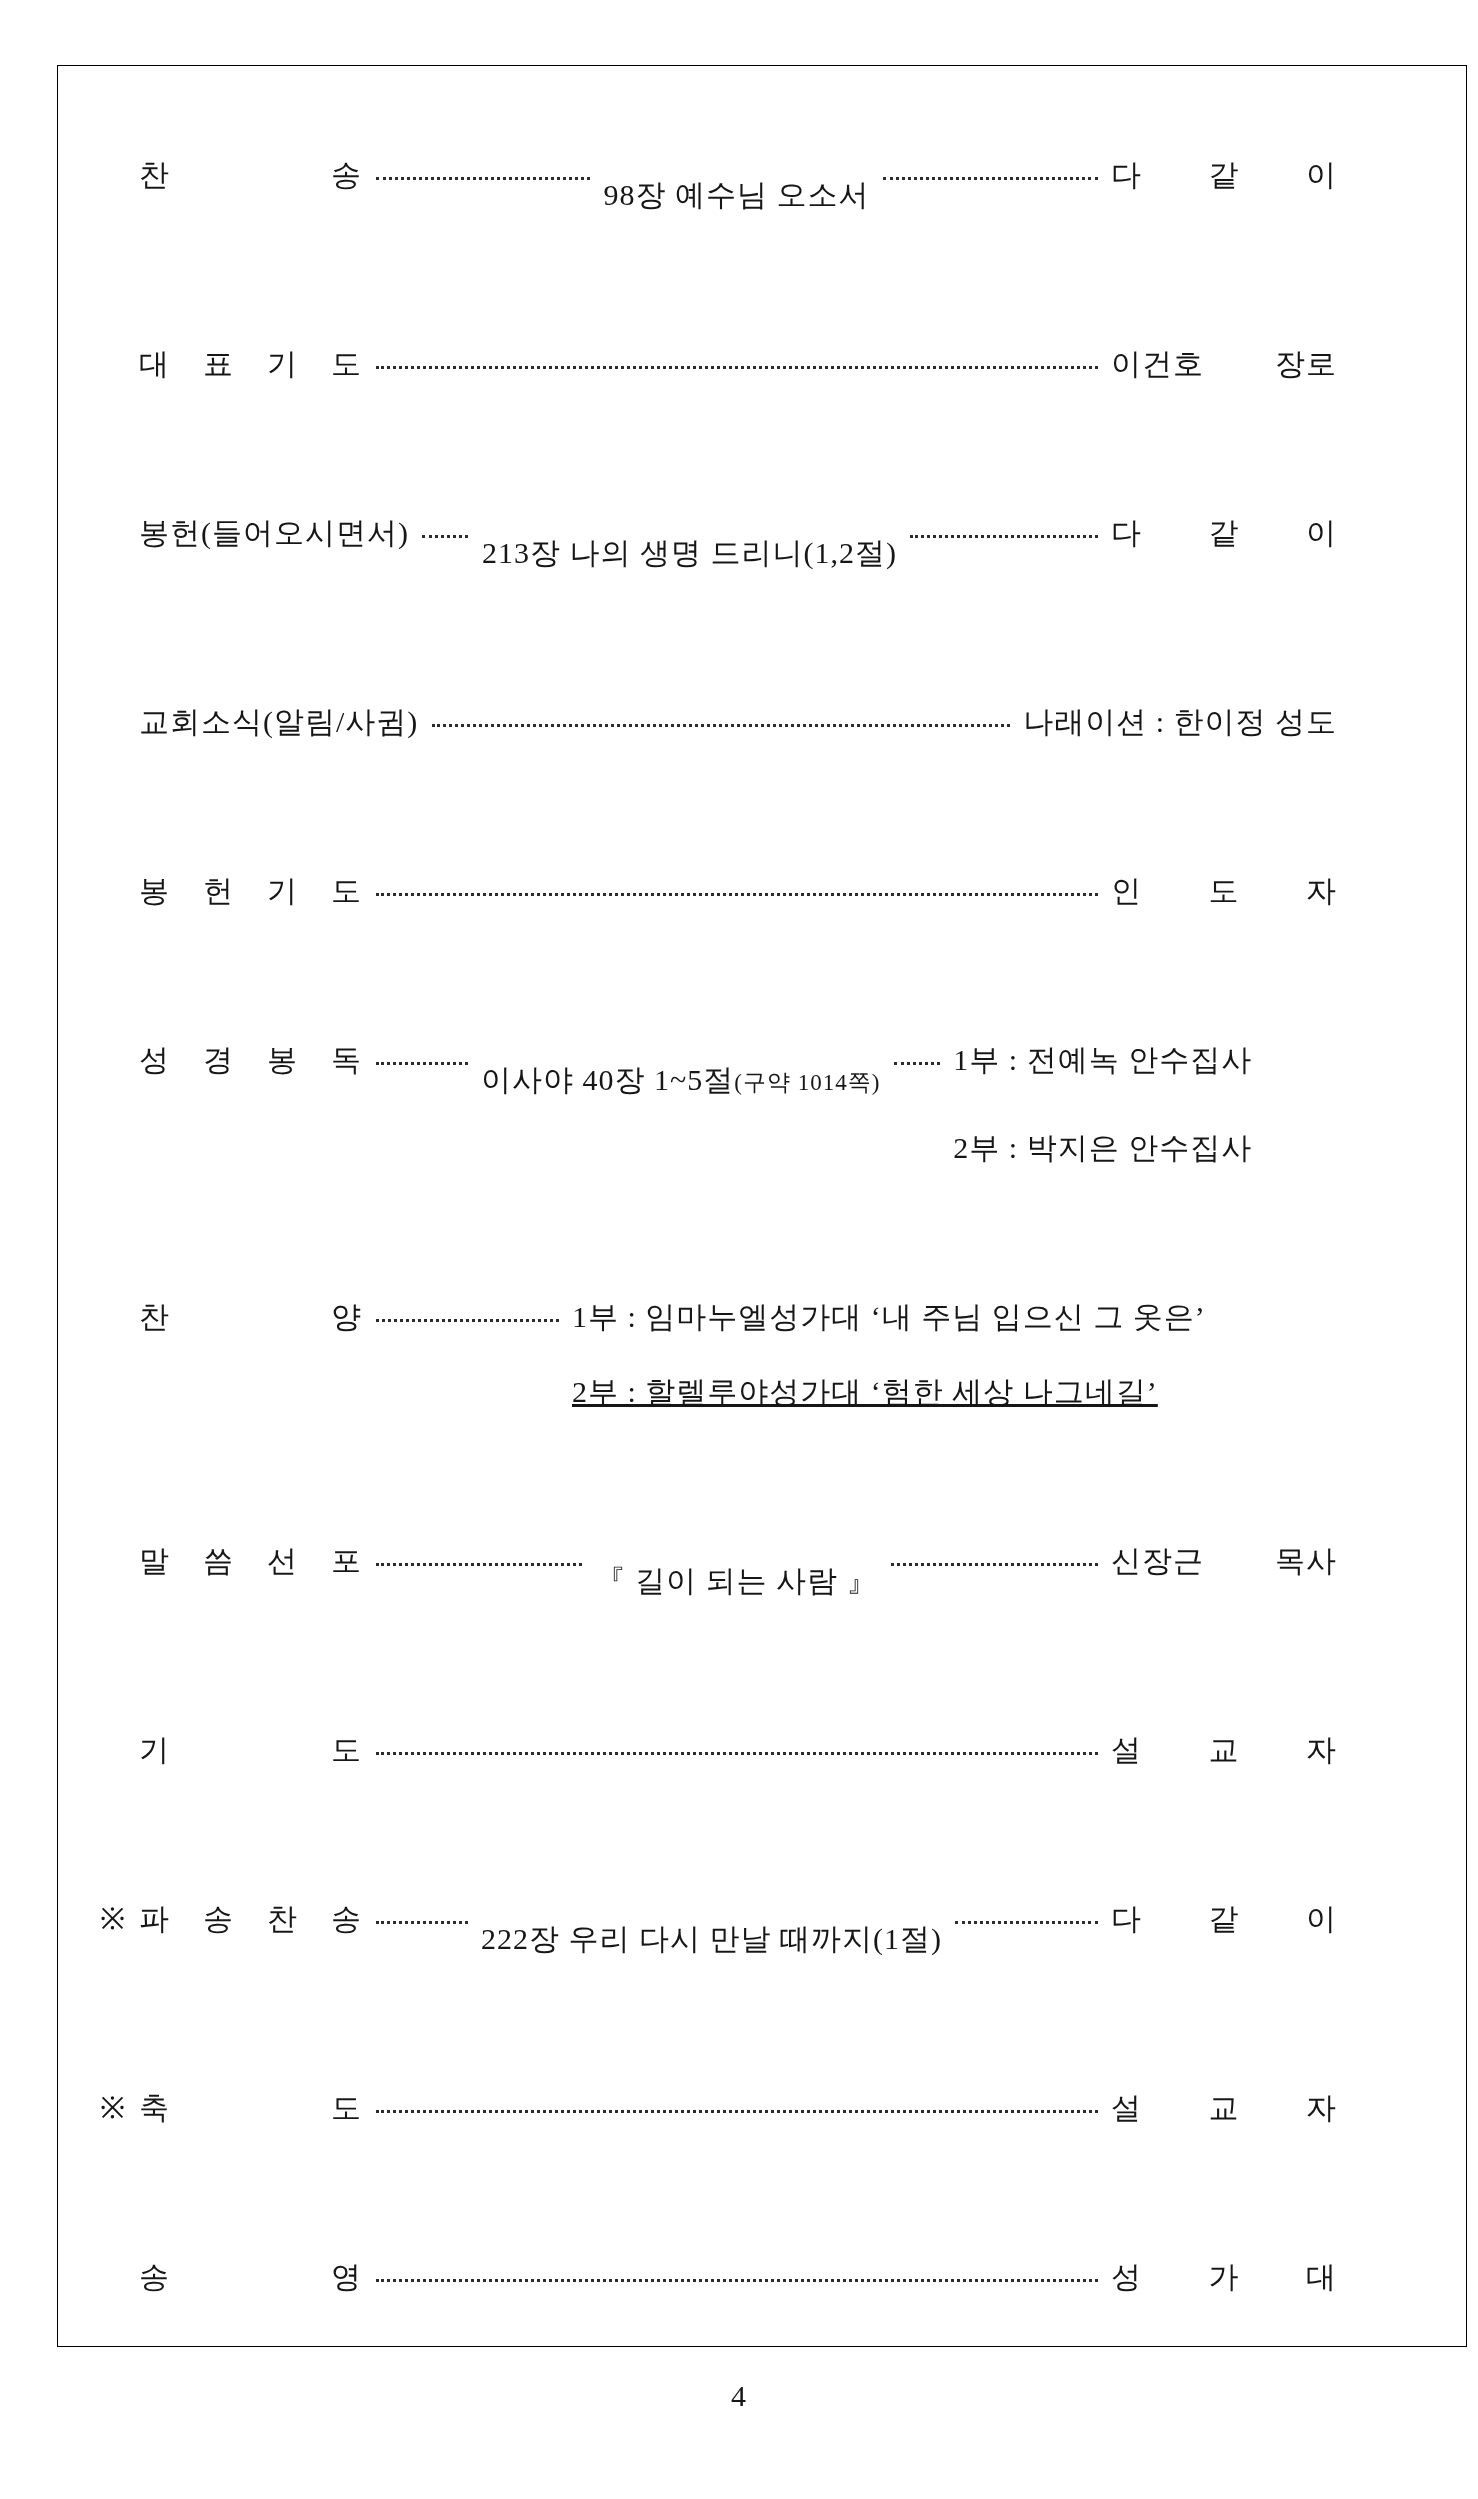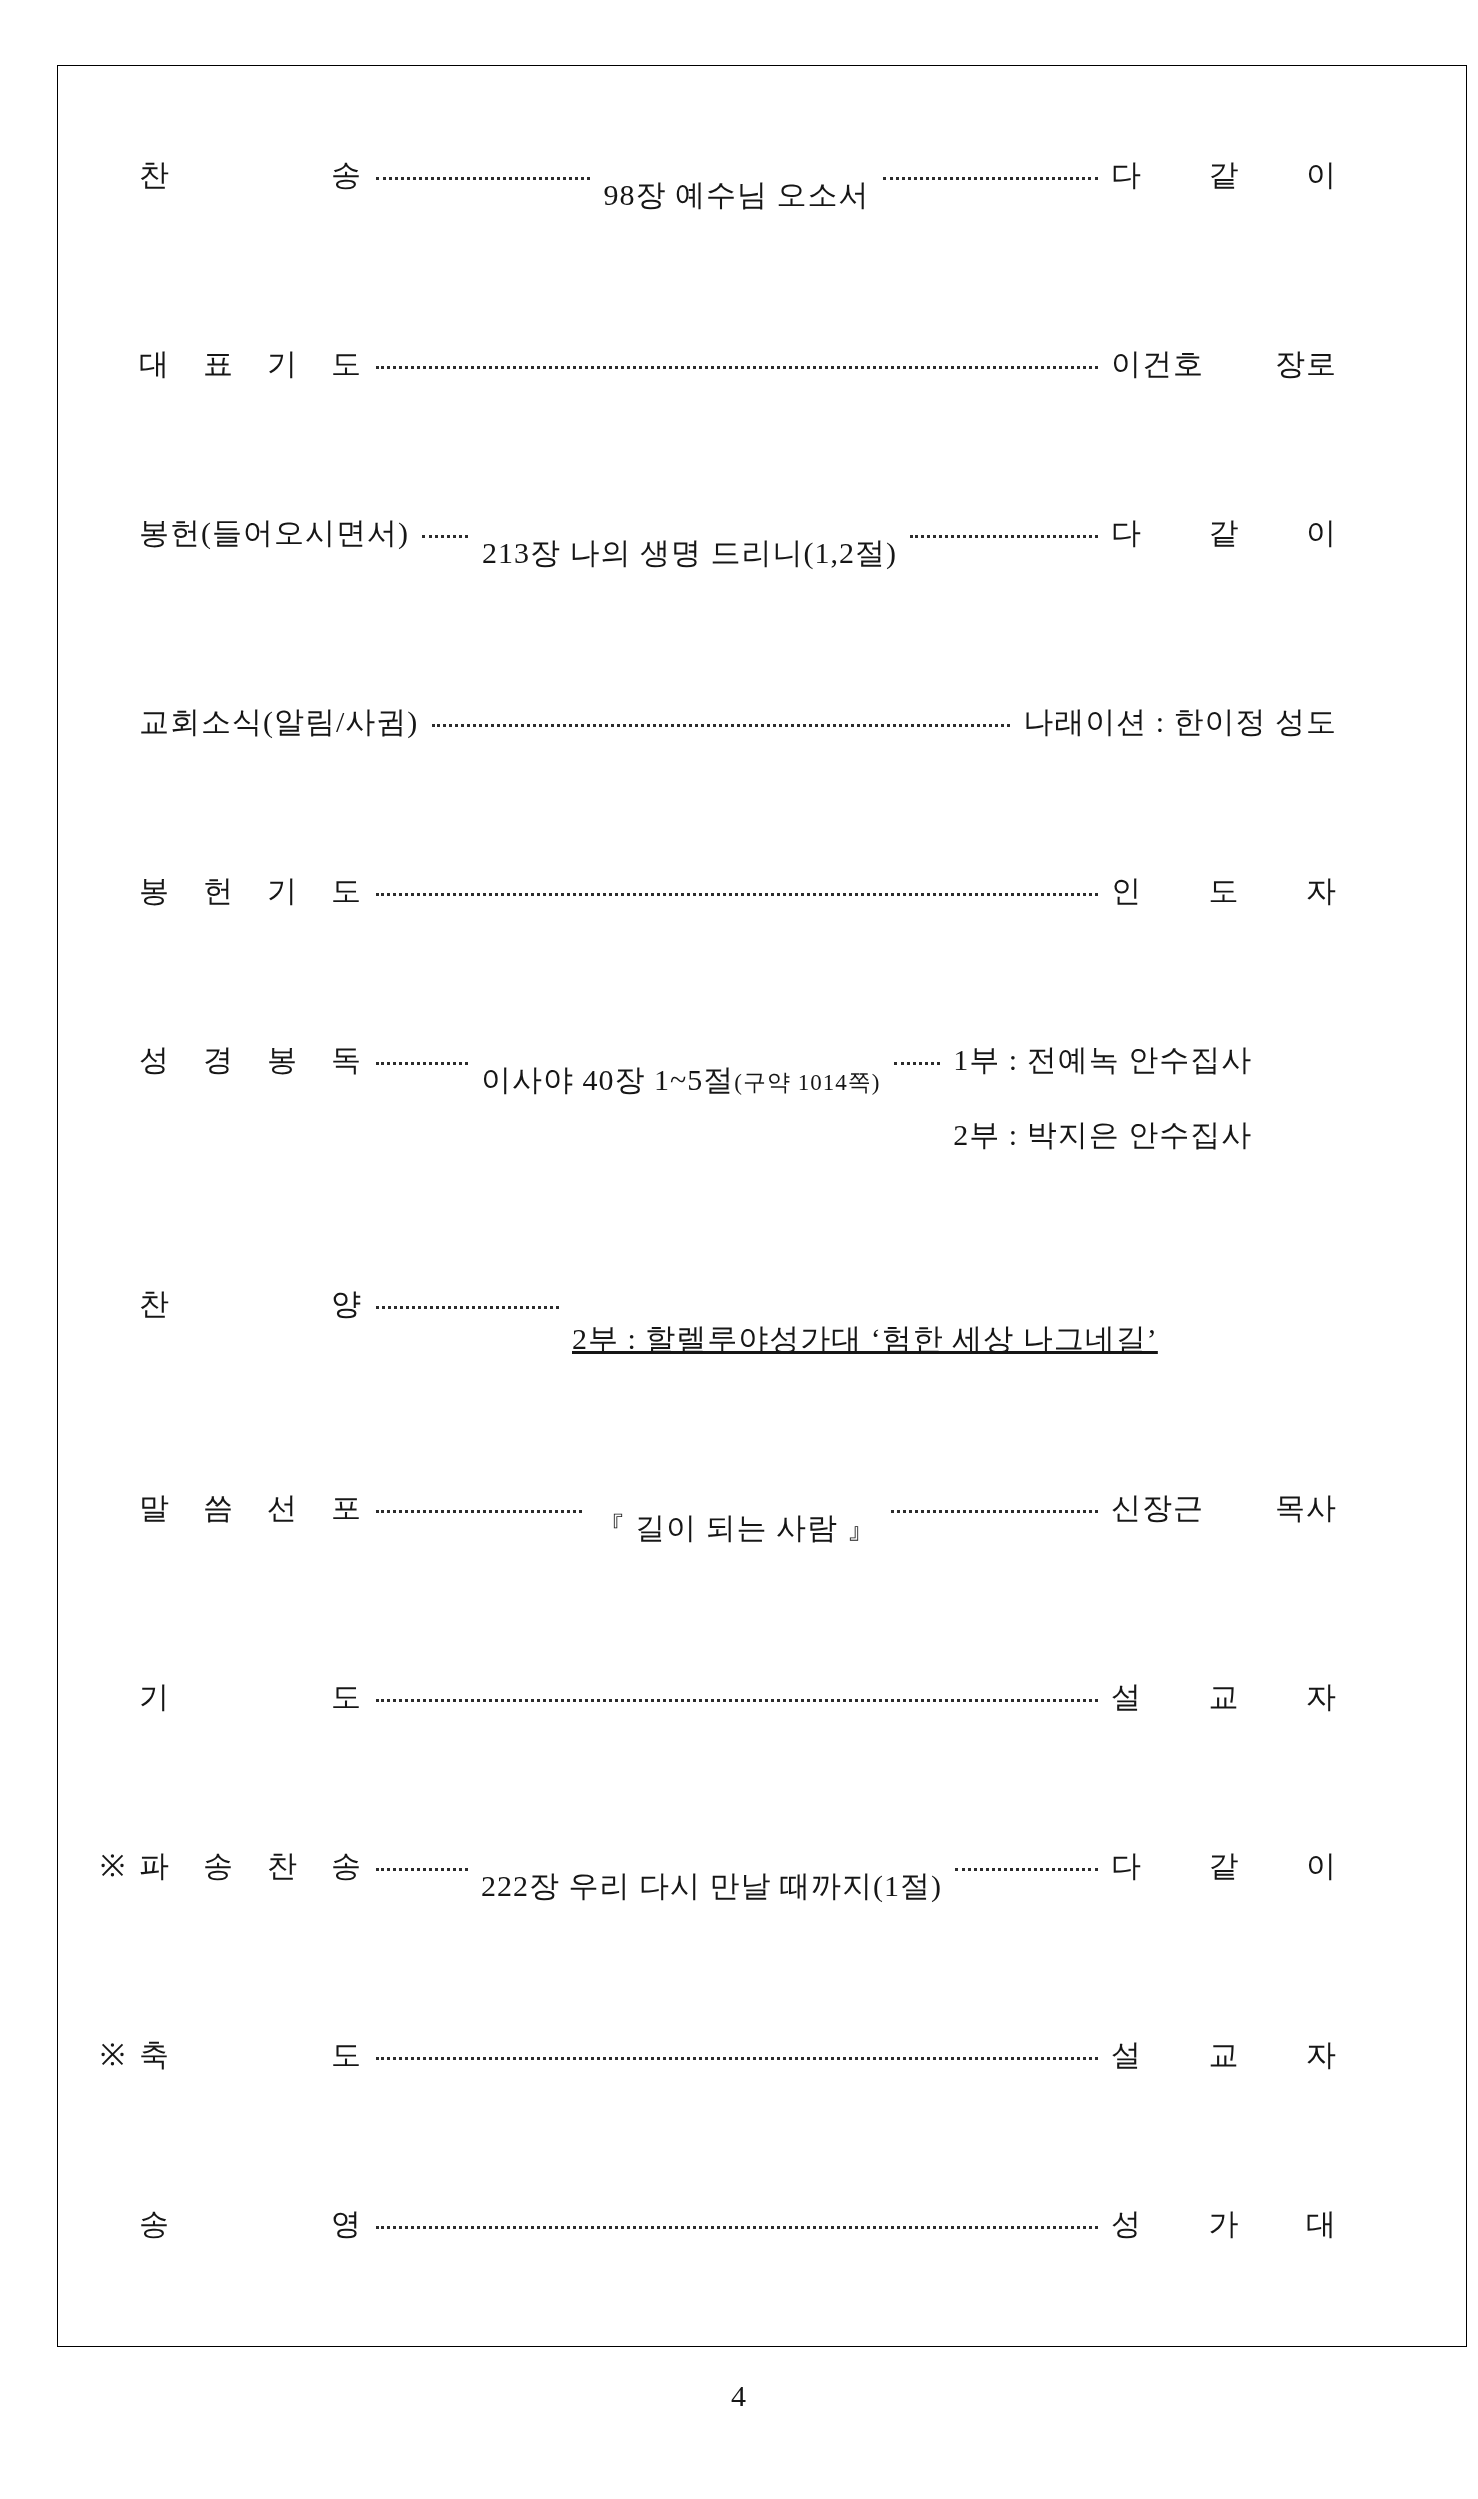--- a/index.html
+++ b/index.html
@@ -63,21 +63,21 @@
     flex:0 0 auto;
     text-align:justify;
     text-align-last:justify;
   }
   .rgt-col{
     flex:0 0 auto;
     display:flex;
     flex-direction:column;
     align-items:flex-start;
   }
-  .rgt-col .line2{margin-top:35px;text-align-last:auto;}
+  .rgt-col .line2{margin-top:48px;text-align-last:auto;}
   .stack{
     flex:0 0 auto;
     display:flex;
     flex-direction:column;
     align-items:flex-start;
   }
   .stack .line2{margin-top:35px;text-decoration:underline;}
   .page-number{
     position:absolute;
     left:0;bottom:87px;
@@ -145,20 +145,21 @@
         <div>1부 : 전예녹 안수집사</div>
         <div class="line2">2부 : 박지은 안수집사</div>
       </div>
     </div>
 
     <div class="row">
       <span class="marker"></span>
       <div class="lbl">찬 양</div>
       <div class="leader" style="flex:0 0 183px;min-width:183px;"></div>
       <div class="stack">
+        <div>1부 : 임마누엘성가대 ‘내 주님 입으신 그 옷은’</div>
         <div class="line2">2부 : 할렐루야성가대 ‘험한 세상 나그네길’</div>
       </div>
     </div>
 
     <div class="row">
       <span class="marker"></span>
       <div class="lbl">말 씀 선 포</div>
       <div class="leader"></div>
       <div class="center-text bold">『 길이 되는 사람 』</div>
       <div class="leader"></div>

